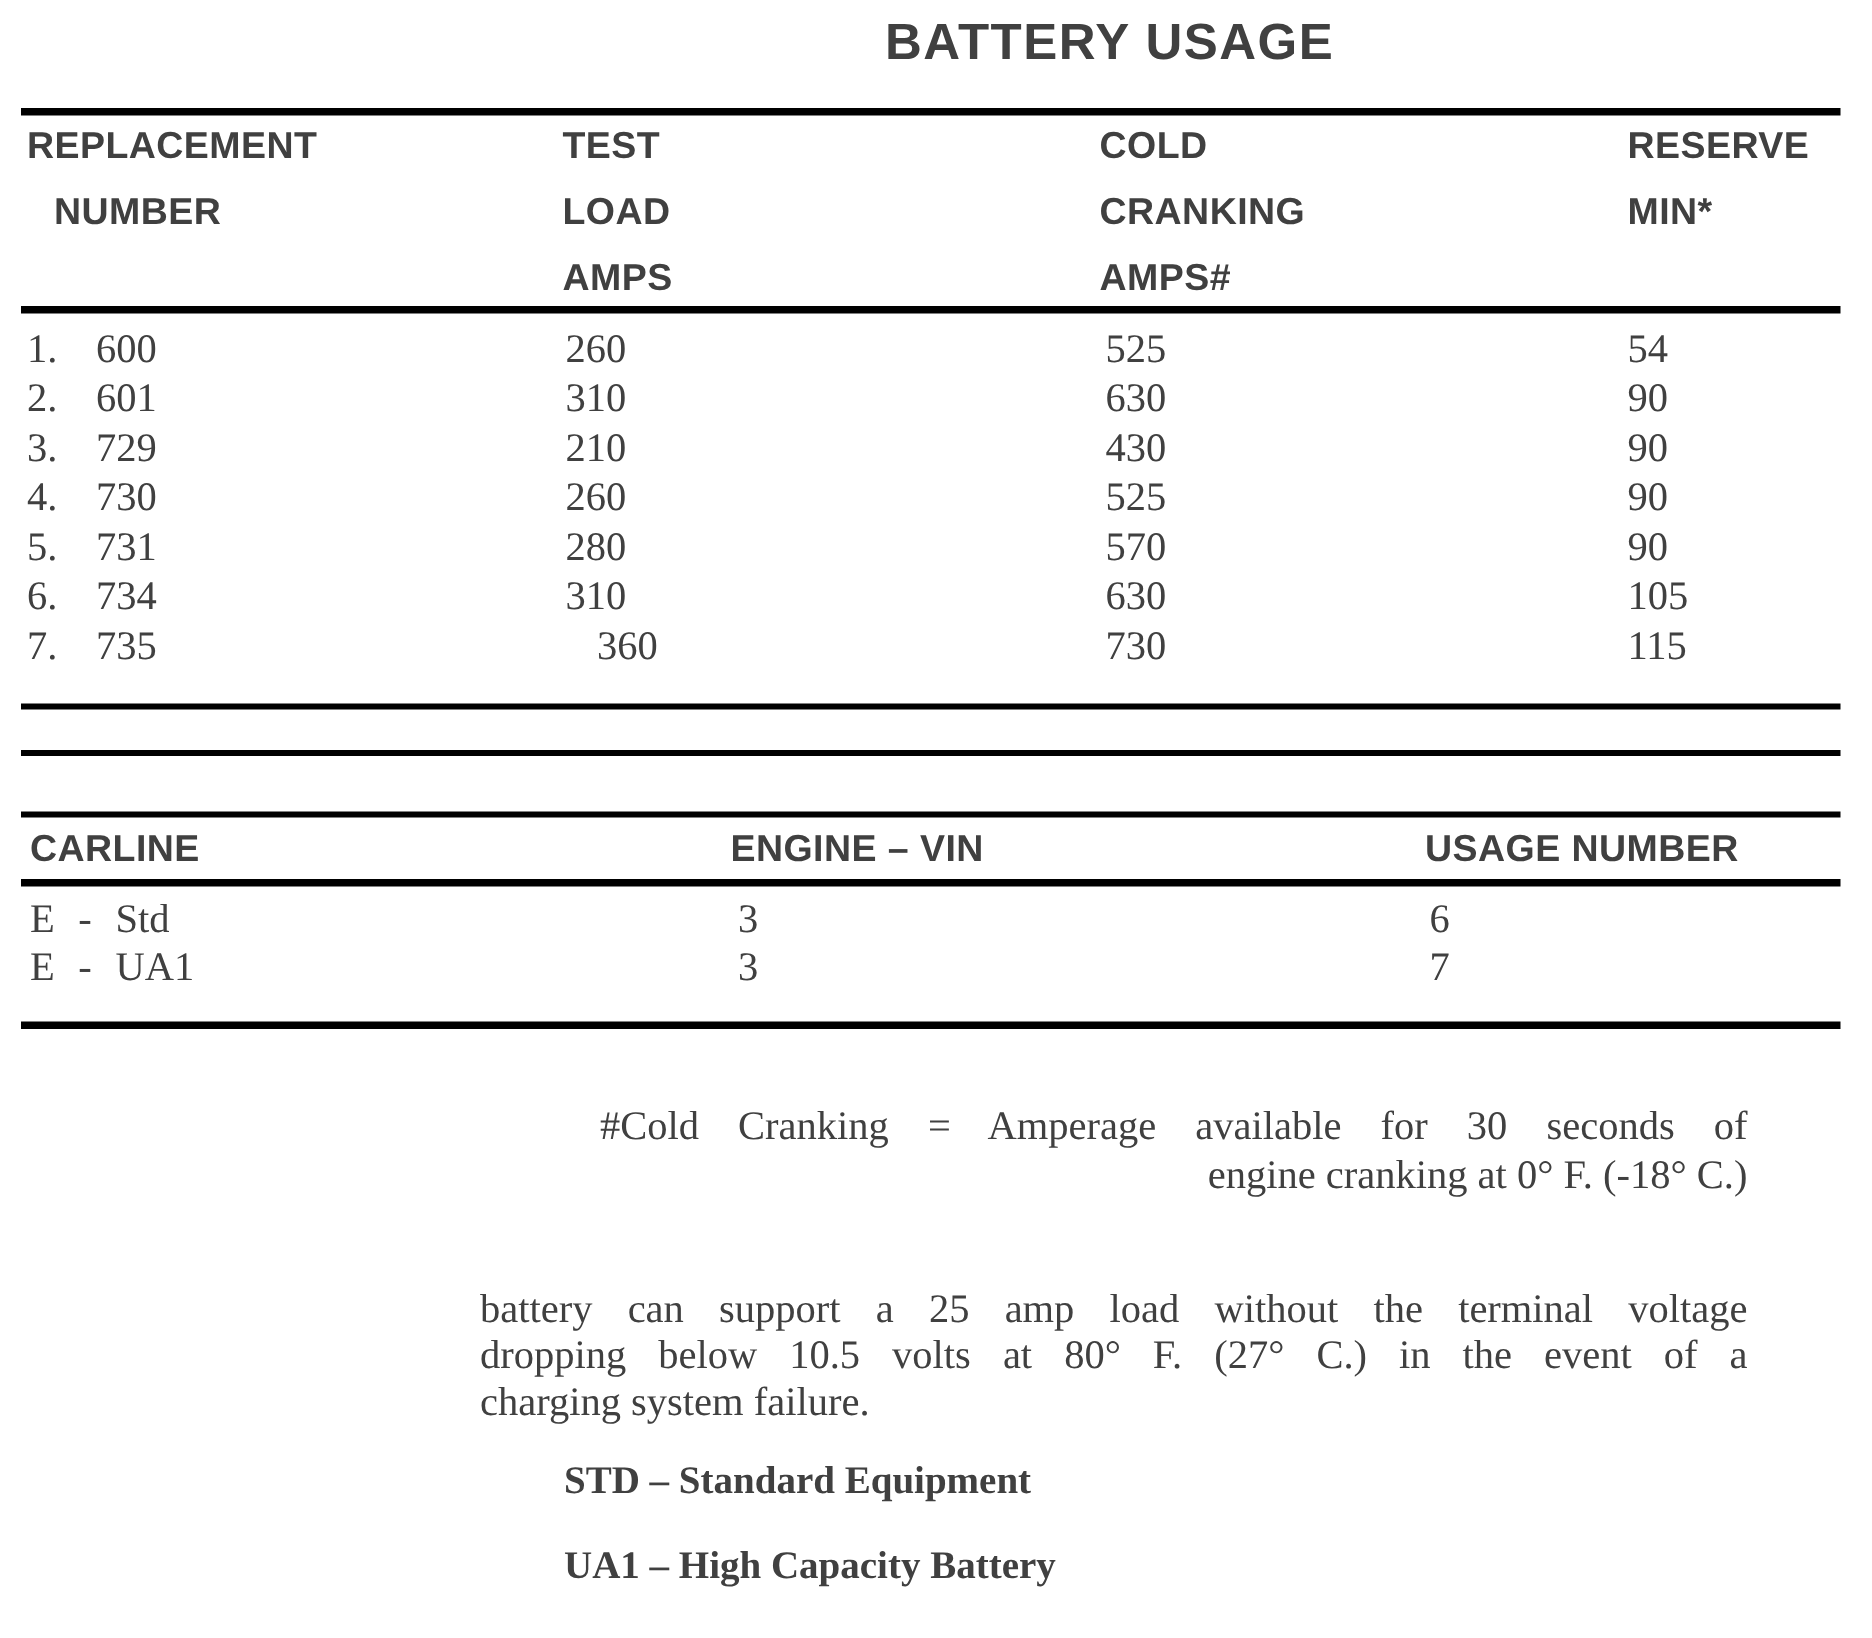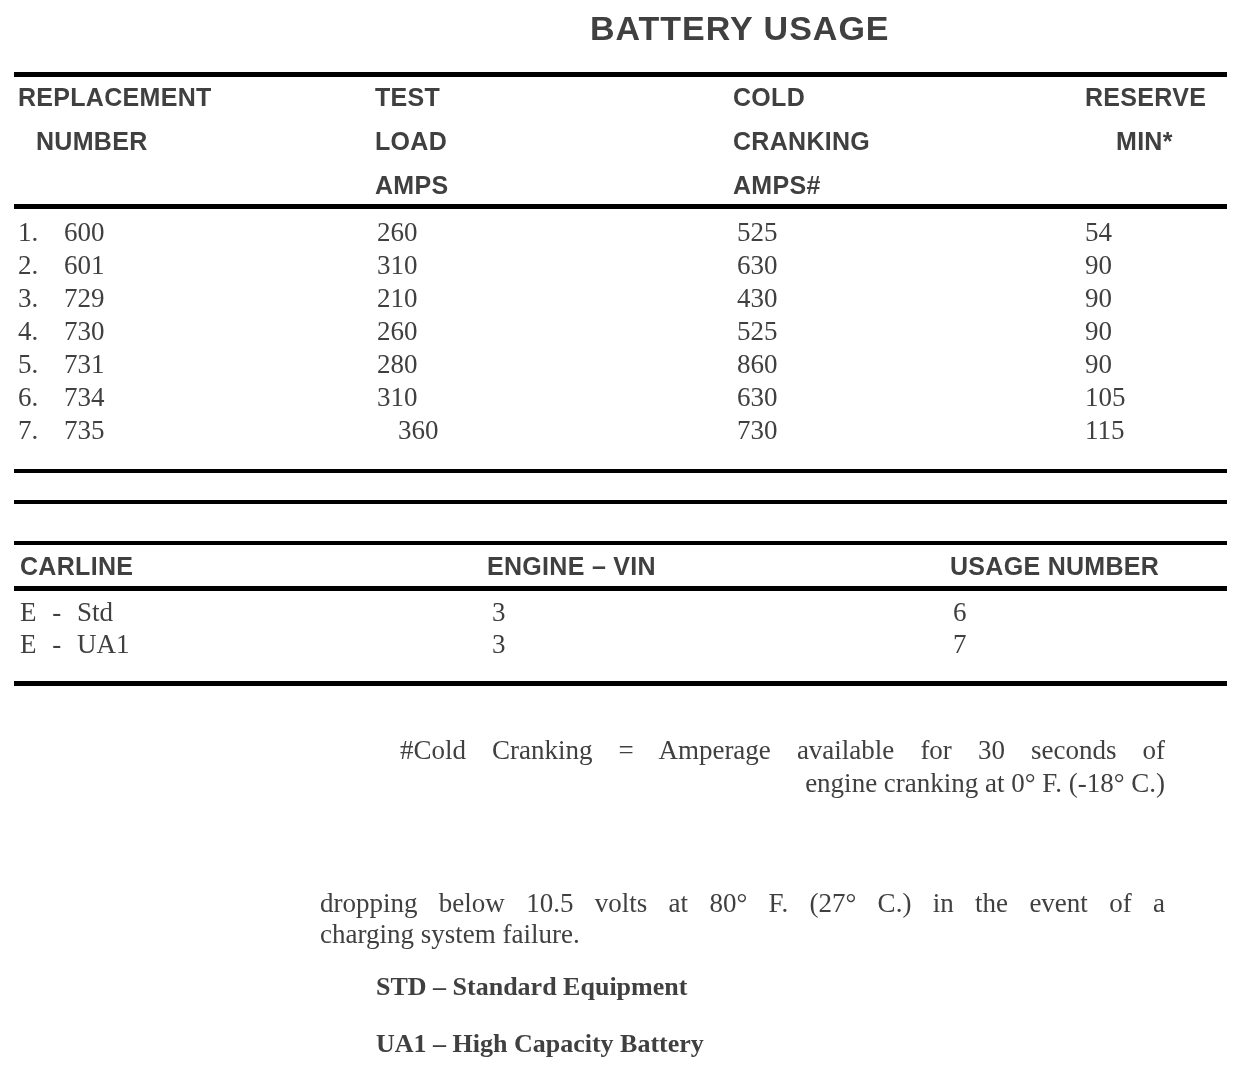--- a/index.html
+++ b/index.html
@@ -56,21 +56,21 @@
 
   <span class="hdr" style="top:84px;left:18px;">REPLACEMENT</span>
   <span class="hdr" style="top:128px;left:18px;margin-left:18px;">NUMBER</span>
   <span class="hdr" style="top:84px;left:375px;">TEST</span>
   <span class="hdr" style="top:128px;left:375px;">LOAD</span>
   <span class="hdr" style="top:172px;left:375px;">AMPS</span>
   <span class="hdr" style="top:84px;left:733px;">COLD</span>
   <span class="hdr" style="top:128px;left:733px;">CRANKING</span>
   <span class="hdr" style="top:172px;left:733px;">AMPS#</span>
   <span class="hdr" style="top:84px;left:1085px;">RESERVE</span>
-  <span class="hdr" style="top:128px;left:1085px;margin-left:31px;">MIN*</span>
+  <span class="hdr" style="top:128px;left:1085px;">MIN*</span>
 
   <div>
     <span class="cell" style="top:218px;left:18px;">1.</span>
     <span class="cell" style="top:218px;left:64px;">600</span>
     <span class="cell" style="top:218px;left:377px;">260</span>
     <span class="cell" style="top:218px;left:737px;">525</span>
     <span class="cell" style="top:218px;left:1085px;">54</span>
   </div>
   <div>
     <span class="cell" style="top:251px;left:18px;">2.</span>
@@ -90,21 +90,21 @@
     <span class="cell" style="top:317px;left:18px;">4.</span>
     <span class="cell" style="top:317px;left:64px;">730</span>
     <span class="cell" style="top:317px;left:377px;">260</span>
     <span class="cell" style="top:317px;left:737px;">525</span>
     <span class="cell" style="top:317px;left:1085px;">90</span>
   </div>
   <div>
     <span class="cell" style="top:350px;left:18px;">5.</span>
     <span class="cell" style="top:350px;left:64px;">731</span>
     <span class="cell" style="top:350px;left:377px;">280</span>
-    <span class="cell" style="top:350px;left:737px;">860</span>
+    <span class="cell" style="top:350px;left:737px;">570</span>
     <span class="cell" style="top:350px;left:1085px;">90</span>
   </div>
   <div>
     <span class="cell" style="top:383px;left:18px;">6.</span>
     <span class="cell" style="top:383px;left:64px;">734</span>
     <span class="cell" style="top:383px;left:377px;">310</span>
     <span class="cell" style="top:383px;left:737px;">630</span>
     <span class="cell" style="top:383px;left:1085px;">105</span>
   </div>
   <div>
@@ -129,19 +129,20 @@
   <div>
     <span class="cell carline-cell" style="top:630px;left:20px;">E - UA1</span>
     <span class="cell" style="top:630px;left:492px;">3</span>
     <span class="cell" style="top:630px;left:953px;">7</span>
   </div>
   <div class="rule" style="top:681px;height:5px;"></div>
 
   <div class="note-line just indent1" style="top:735px;">#Cold Cranking = Amperage available for 30 seconds of</div>
   <div class="note-line" style="top:768px;text-align:right;">engine cranking at 0° F. (-18° C.)</div>
 
+  <div class="note-line just" style="top:857px;">battery can support a 25 amp load without the terminal voltage</div>
   <div class="note-line just" style="top:888px;">dropping below 10.5 volts at 80° F. (27° C.) in the event of a</div>
   <div class="note-line" style="top:919px;">charging system failure.</div>
 
   <div class="legend-line" style="top:973px;">STD – Standard Equipment</div>
   <div class="legend-line" style="top:1030px;">UA1 – High Capacity Battery</div>
 
 </div>
 
 </body></html>

